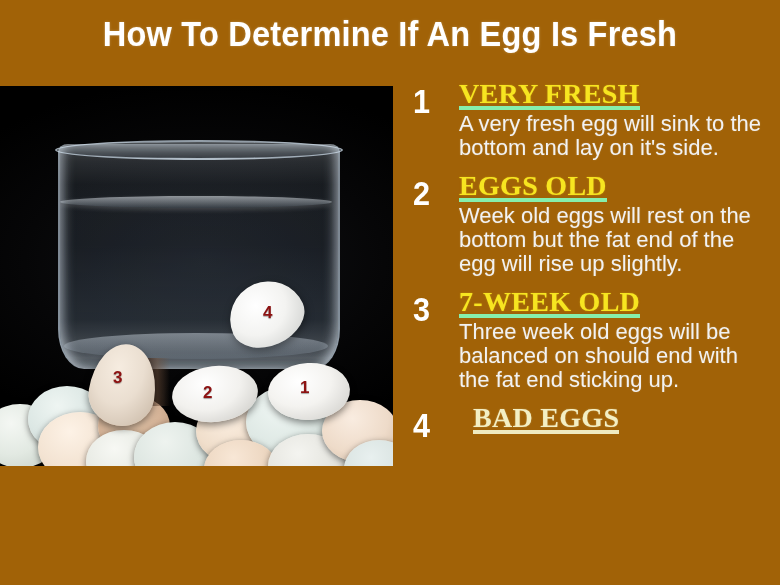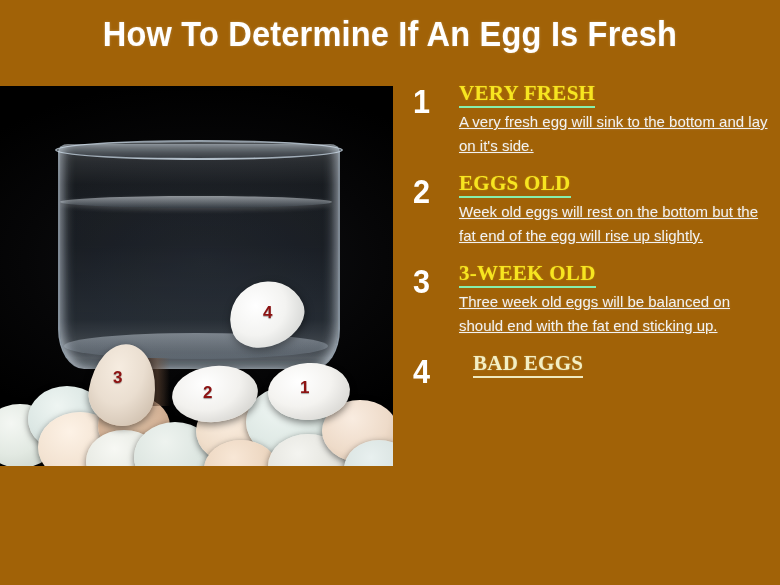--- a/index.html
+++ b/index.html
@@ -212,41 +212,40 @@
     font-size: 34px;
     line-height: 38px;
     transform: scaleX(0.9);
     transform-origin: 0 50%;
   }
   .item-head {
     display: inline-block;
     color: #f7e520;
     font-family: "Liberation Serif", serif;
     font-weight: bold;
-    font-size: 21px;
+    font-size: 28px;
     line-height: 23px;
     letter-spacing: 0.3px;
-    border-bottom: 2px solid #86efac;
+    border-bottom: 4px solid #86efac;
     padding-bottom: 1px;
     margin-bottom: 2px;
     text-shadow: 0 0 2px rgba(247,229,32,0.35);
   }
   .item-head.pale {
     color: #f3efc4;
     border-bottom-color: #efeac0;
     text-shadow: 0 0 2px rgba(243,239,196,0.3);
     margin-left: 14px;
   }
   .item-body {
     color: #f2f2f2;
     font-family: "Liberation Sans", sans-serif;
-    font-size: 15px;
+    font-size: 22px;
     line-height: 24px;
     text-shadow: 0 0 2px rgba(255,255,255,0.2);
-    text-decoration: underline;
   }
 </style>
 </head>
 <body>
 
 <div id="page">
 
   <div id="title">How To Determine If An Egg Is Fresh</div>
 
   <div id="photo">
@@ -295,21 +294,21 @@
     </div>
 
     <div class="item">
       <div class="item-num">2</div>
       <div class="item-head">EGGS OLD</div>
       <div class="item-body">Week old eggs will rest on the bottom but the fat end of the egg will rise up slightly.</div>
     </div>
 
     <div class="item">
       <div class="item-num">3</div>
-      <div class="item-head">3-WEEK OLD</div>
+      <div class="item-head">7-WEEK OLD</div>
       <div class="item-body">Three week old eggs will be balanced on should end with the fat end sticking up.</div>
     </div>
 
     <div class="item">
       <div class="item-num">4</div>
       <div class="item-head pale">BAD EGGS</div>
     </div>
 
   </div>
 </div>

